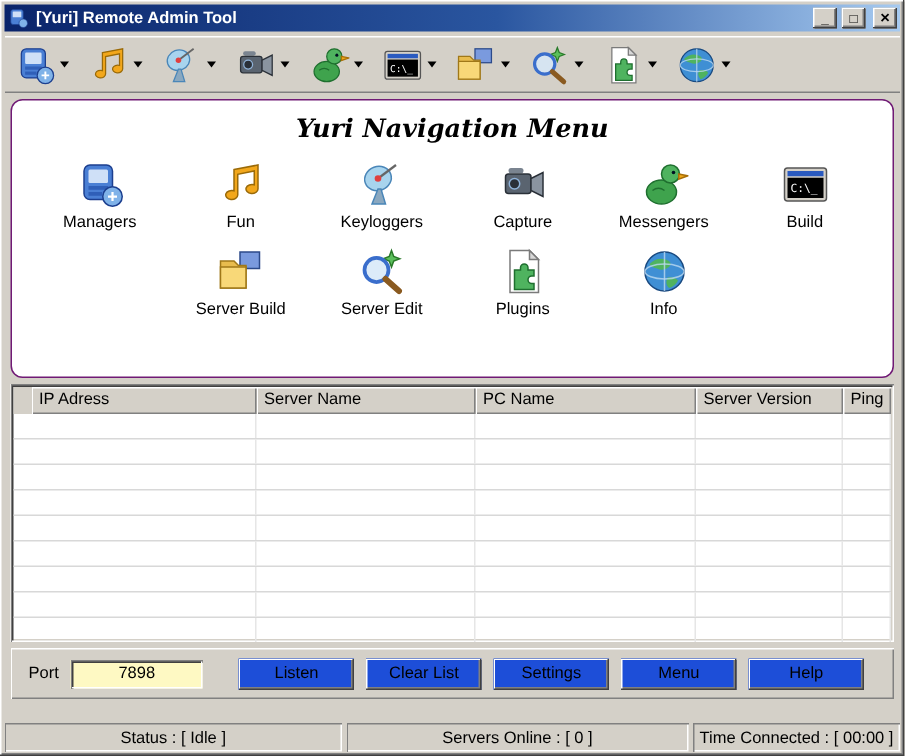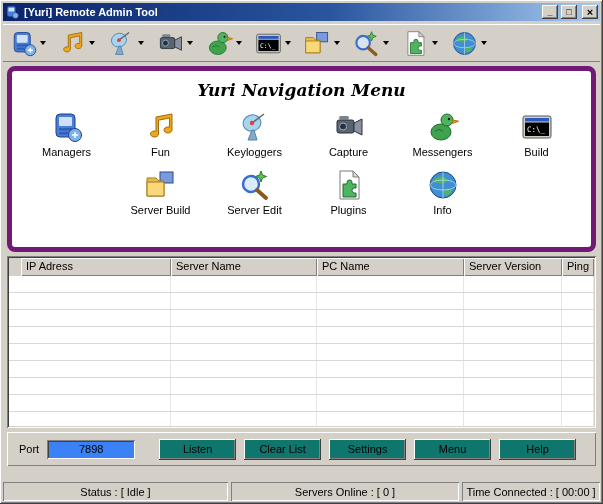--- a/index.html
+++ b/index.html
@@ -38,21 +38,21 @@
     box-shadow: inset 0 1px #fff, inset 0 -1px #808080;
   }
   .tool-btn { display:flex; align-items:center; gap:3px; background:transparent; border:0; padding:2px; cursor:pointer; }
   .tool-icon { width:27px; height:27px; display:block; }
   .tool-icon svg { width:100%; height:100%; display:block; }
   .drop-arrow { width:0; height:0; border-left:3.5px solid transparent; border-right:3.5px solid transparent; border-top:4px solid #000; }
 
   
   .nav-panel {
     flex:0 0 186px; margin:4px 4px 0; background:#fff;
-    border:5px solid #701a75; border-radius:8px;
+    border:1px solid #701a75; border-radius:8px;
     display:flex; flex-direction:column; align-items:center; overflow:hidden;
   }
   .nav-title { margin-top:9px; font-family:"DejaVu Serif", serif; font-style:italic; font-weight:bold; font-size:17px; color:#000; }
   .nav-row { display:flex; justify-content:center; align-items:flex-start; gap:18px; margin-top:11px; width:100%; }
   .nav-item { width:76px; display:flex; flex-direction:column; align-items:center; gap:3px; cursor:pointer; }
   .nav-icon { width:32px; height:32px; display:block; }
   .nav-icon svg { width:100%; height:100%; display:block; }
   .nav-label { font-size:11px; color:#000; white-space:nowrap; }
 
   
@@ -70,26 +70,26 @@
   .lv-row { height:17px; border-bottom:1px solid #d8d8d8; }
   .lv-cell { border-right:1px solid #e6e6e6; }
 
   
   .controls {
     flex:0 0 34px; margin:4px 4px 0; display:flex; align-items:center; padding:0 12px;
     box-shadow: inset 1px 1px #fff, inset -1px -1px #808080;
   }
   .port-label { margin-right:8px; }
   .port-input {
-    width:88px; height:19px; border:0; background:#3b82f6; margin-right:24px;
+    width:88px; height:19px; border:0; background:#fef9c3; margin-right:24px;
     box-shadow: inset 1px 1px #808080, inset -1px -1px #fff, inset 2px 2px #404040;
     font:11px "Liberation Sans",sans-serif; text-align:center; padding:0 4px;
   }
   .ctrl-btn {
-    width:82px; height:21px; margin-right:8px; background:#0f766e; border:0; cursor:pointer;
+    width:82px; height:21px; margin-right:8px; background:#1d4ed8; border:0; cursor:pointer;
     box-shadow: inset -1px -1px #404040, inset 1px 1px #fff, inset -2px -2px #808080;
     font:11px "Liberation Sans",sans-serif; color:#000;
   }
 
   
   .statusbar { margin-top:auto; display:flex; gap:3px; flex:0 0 19px; }
   .sb-cell {
     box-shadow: inset 1px 1px #808080, inset -1px -1px #fff;
     display:flex; align-items:center; justify-content:center; color:#000; font-size:11px;
   }

